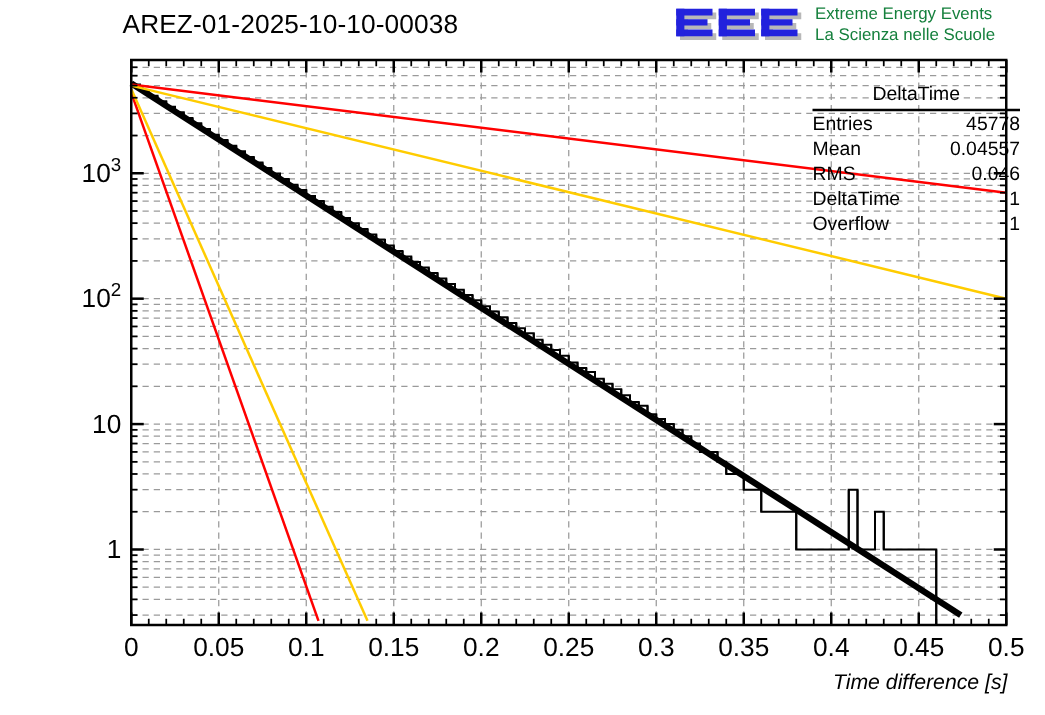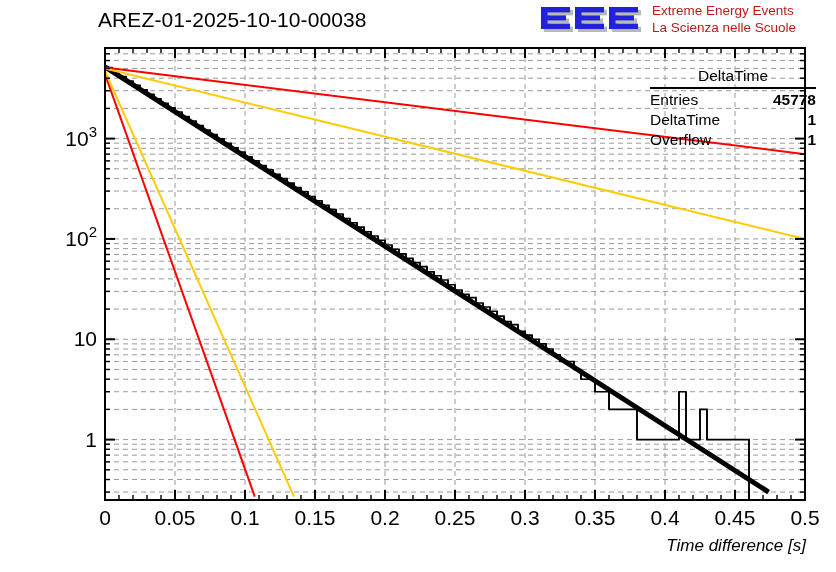--- a/index.html
+++ b/index.html
@@ -5,36 +5,36 @@
   html,body{margin:0;padding:0;background:#ffffff;}
   body{width:836px;height:572px;position:relative;overflow:hidden;
        font-family:"Liberation Sans",sans-serif;color:#000;}
 
   
   #plot-title{position:absolute;left:98px;top:8px;font-size:21px;
               letter-spacing:.1px;white-space:nowrap;}
 
   #eee-logo{position:absolute;left:540px;top:2px;width:292px;height:36px;}
   #eee-mark{position:absolute;left:0;top:3px;width:106px;height:31px;}
-  #eee-text{position:absolute;left:112px;top:1px;color:#b91c1c;
+  #eee-text{position:absolute;left:112px;top:1px;color:#15803d;
             font-size:13.5px;line-height:16.5px;white-space:nowrap;}
   #xlabel{position:absolute;left:434px;top:536px;width:372px;
           font-size:17px;text-align:right;white-space:nowrap;font-style:italic;}
 
   
   #canvas{position:absolute;left:0;top:0;}
 
   
   #stats{position:absolute;left:638px;top:66px;width:166px;
          font-size:15.5px;line-height:20px;margin-left:12px;}
   #stats .st-title{text-align:center;padding-bottom:1px;}
   #stats .st-rule{border-top:2px solid #000;margin:0 0 1px 0;}
   #stats .st-row{display:flex;justify-content:space-between;}
   #stats .st-k{white-space:nowrap;text-align:right;}
-  #stats .st-v{white-space:nowrap;font-weight:bold;}
+  #stats .st-v{white-space:nowrap;}
 </style>
 </head>
 <body>
 
 <div id="plot-title">AREZ-01-2025-10-10-00038</div>
 
 <div id="eee-logo">
   <svg id="eee-mark" viewBox="0 0 106 31">
 
     <g fill="#b8b8b8">
@@ -429,20 +429,28 @@
 
 <div id="stats">
   <div class="st-title">DeltaTime</div>
   <div class="st-rule"></div>
   <div id="stats-rows">
       <div class="st-row">
         <span class="st-k">Entries</span>
         <span class="st-v">45778</span>
       </div>
       <div class="st-row">
+        <span class="st-k">Mean</span>
+        <span class="st-v">0.04557</span>
+      </div>
+      <div class="st-row">
+        <span class="st-k">RMS</span>
+        <span class="st-v">0.046</span>
+      </div>
+      <div class="st-row">
         <span class="st-k">DeltaTime</span>
         <span class="st-v">1</span>
       </div>
       <div class="st-row">
         <span class="st-k">Overflow</span>
         <span class="st-v">1</span>
       </div>
     </div>
 </div>
 

